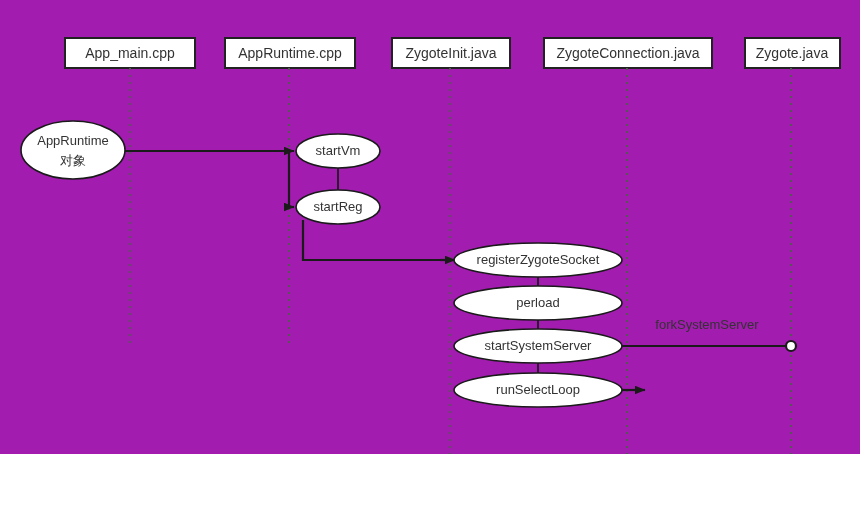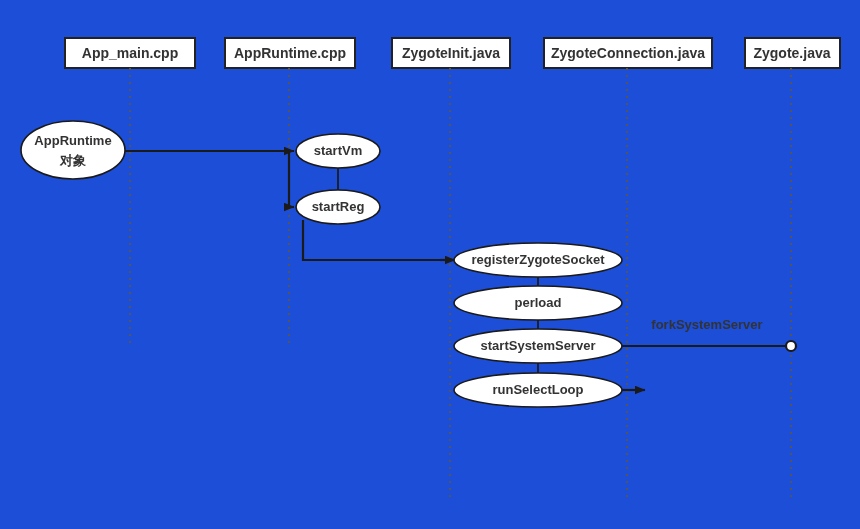--- a/index.html
+++ b/index.html
@@ -6,24 +6,23 @@
     margin: 0;
     padding: 0;
     background: #ffffff;
   }
   body {
     font-family: "Liberation Sans", "DejaVu Sans", sans-serif;
   }
   #diagram-root {
     position: relative;
     width: 860px;
-    height: 529px;
-    background: #1d4ed8;
+    height: 454px;
+    background: #a21caf;
     overflow: hidden;
-    font-weight: bold;
   }
   svg#sequence-diagram {
     display: block;
     width: 860px;
     height: 529px;
   }
   .lifeline-box {
     fill: #ffffff;
     stroke: #222222;
     stroke-width: 2;

